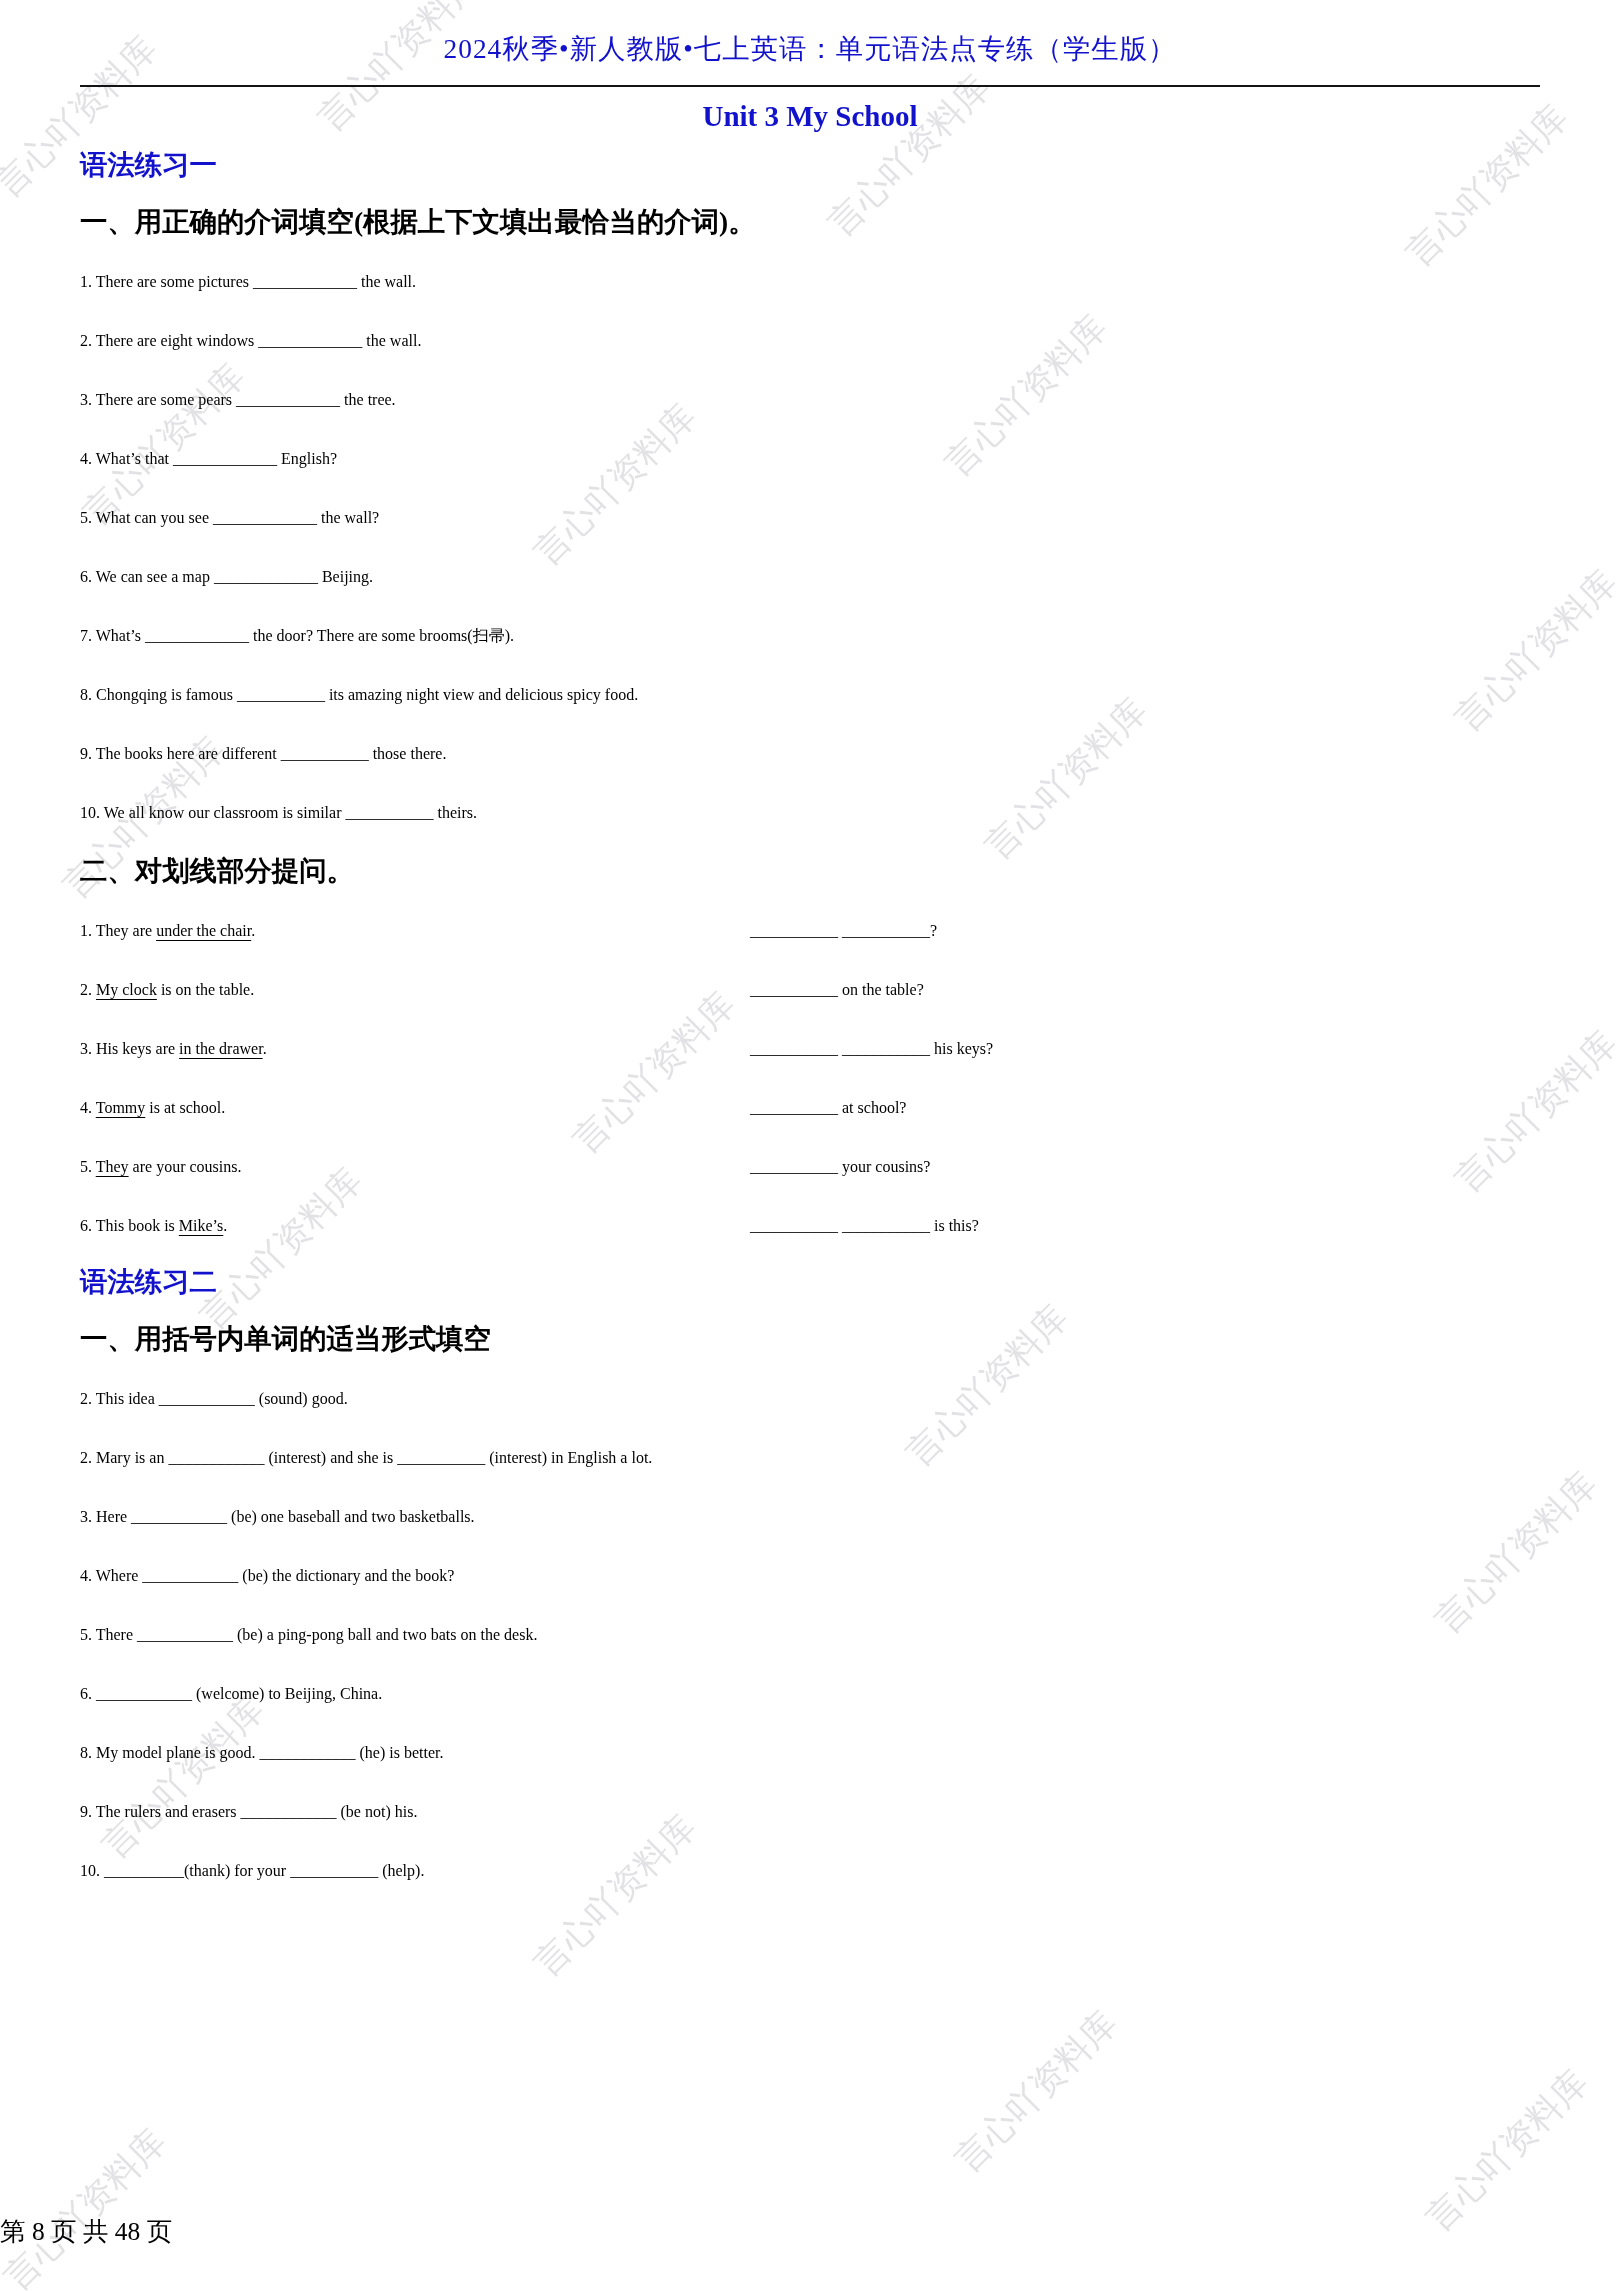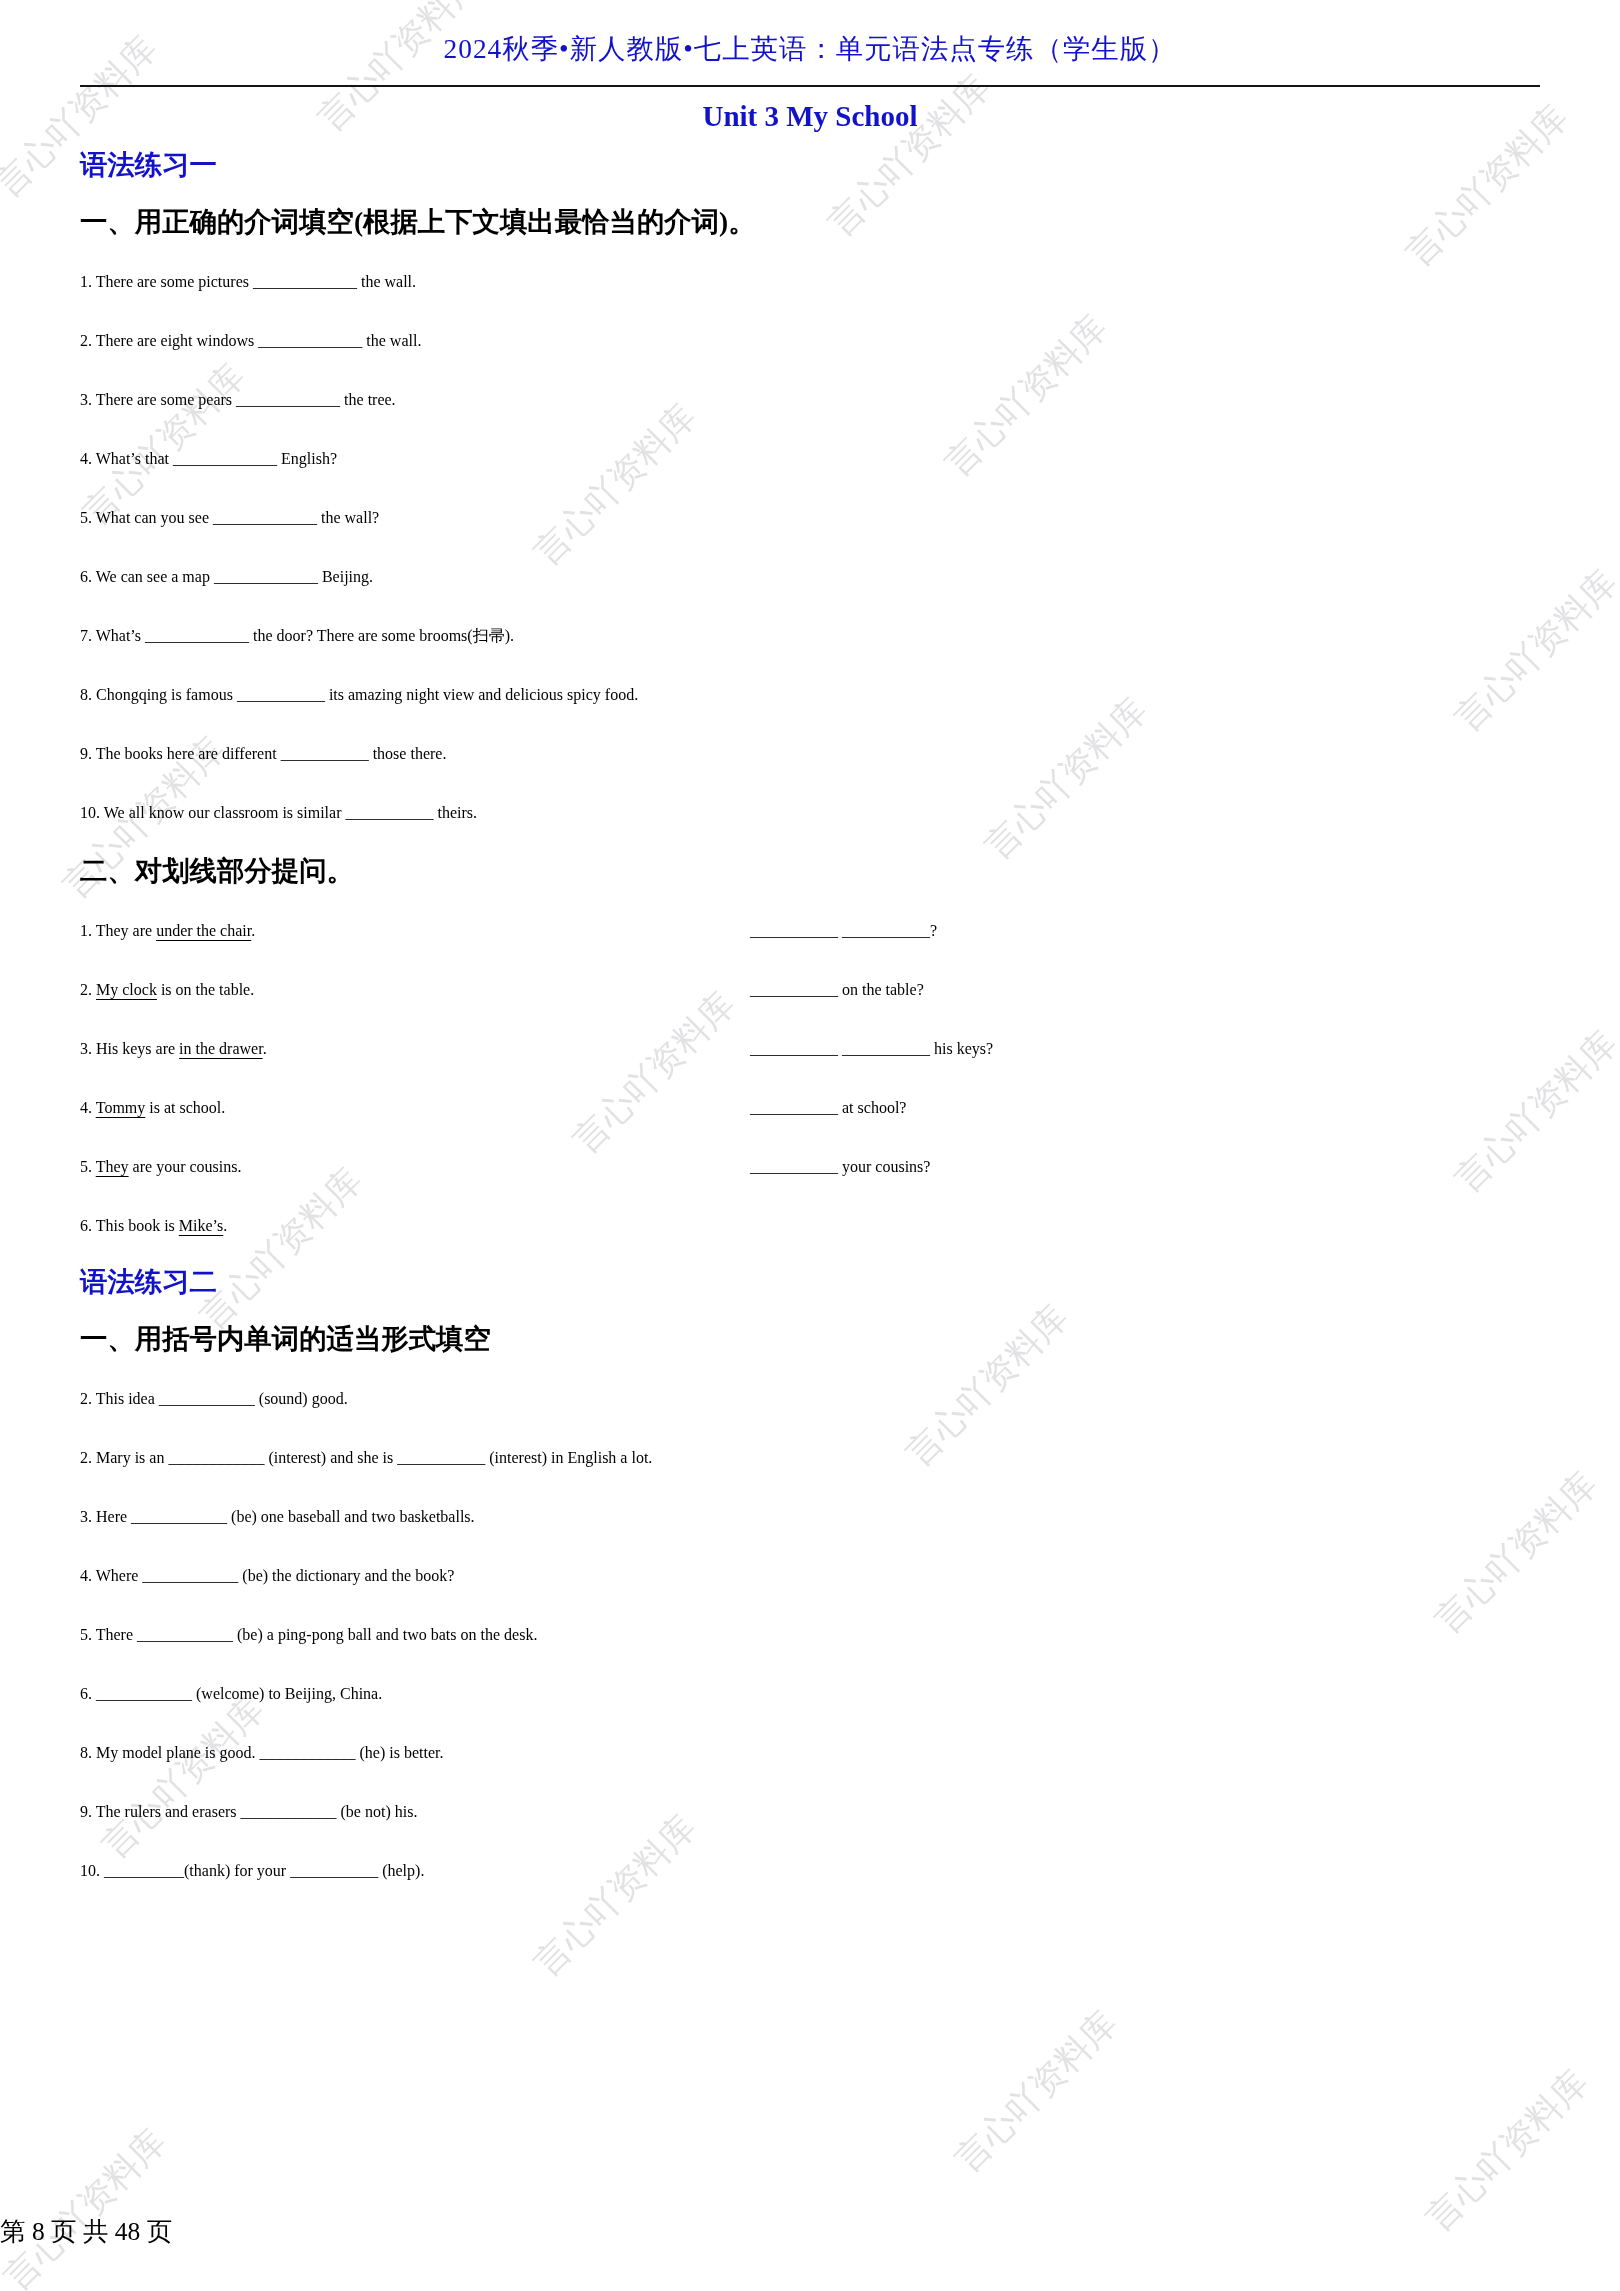--- a/index.html
+++ b/index.html
@@ -122,21 +122,21 @@
     <div class="item">9. The books here are different ___________ those there.</div>
     <div class="item">10. We all know our classroom is similar ___________ theirs.</div>
 
     <div class="section-heading">二、对划线部分提问。</div>
 
     <div class="item qa"><span>1. They are </span><span class="u">under the chair</span><span>.</span><span class="answer">___________ ___________?</span></div>
     <div class="item qa"><span>2. </span><span class="u">My clock</span><span> is on the table.</span><span class="answer">___________ on the table?</span></div>
     <div class="item qa"><span>3. His keys are </span><span class="u">in the drawer</span><span>.</span><span class="answer">___________ ___________ his keys?</span></div>
     <div class="item qa"><span>4. </span><span class="u">Tommy</span><span> is at school.</span><span class="answer">___________ at school?</span></div>
     <div class="item qa"><span>5. </span><span class="u">They</span><span> are your cousins.</span><span class="answer">___________ your cousins?</span></div>
-    <div class="item qa"><span>6. This book is </span><span class="u">Mike’s</span><span>.</span></div>
+    <div class="item qa"><span>6. This book is </span><span class="u">Mike’s</span><span>.</span><span class="answer">___________ ___________ is this?</span></div>
 
     <div class="subtitle">语法练习二</div>
 
     <div class="section-heading">一、用括号内单词的适当形式填空</div>
 
     <div class="item">2. This idea ____________ (sound) good.</div>
     <div class="item">2. Mary is an ____________ (interest) and she is ___________ (interest) in English a lot.</div>
     <div class="item">3. Here ____________ (be) one baseball and two basketballs.</div>
     <div class="item">4. Where ____________ (be) the dictionary and the book?</div>
     <div class="item">5. There ____________ (be) a ping-pong ball and two bats on the desk.</div>

